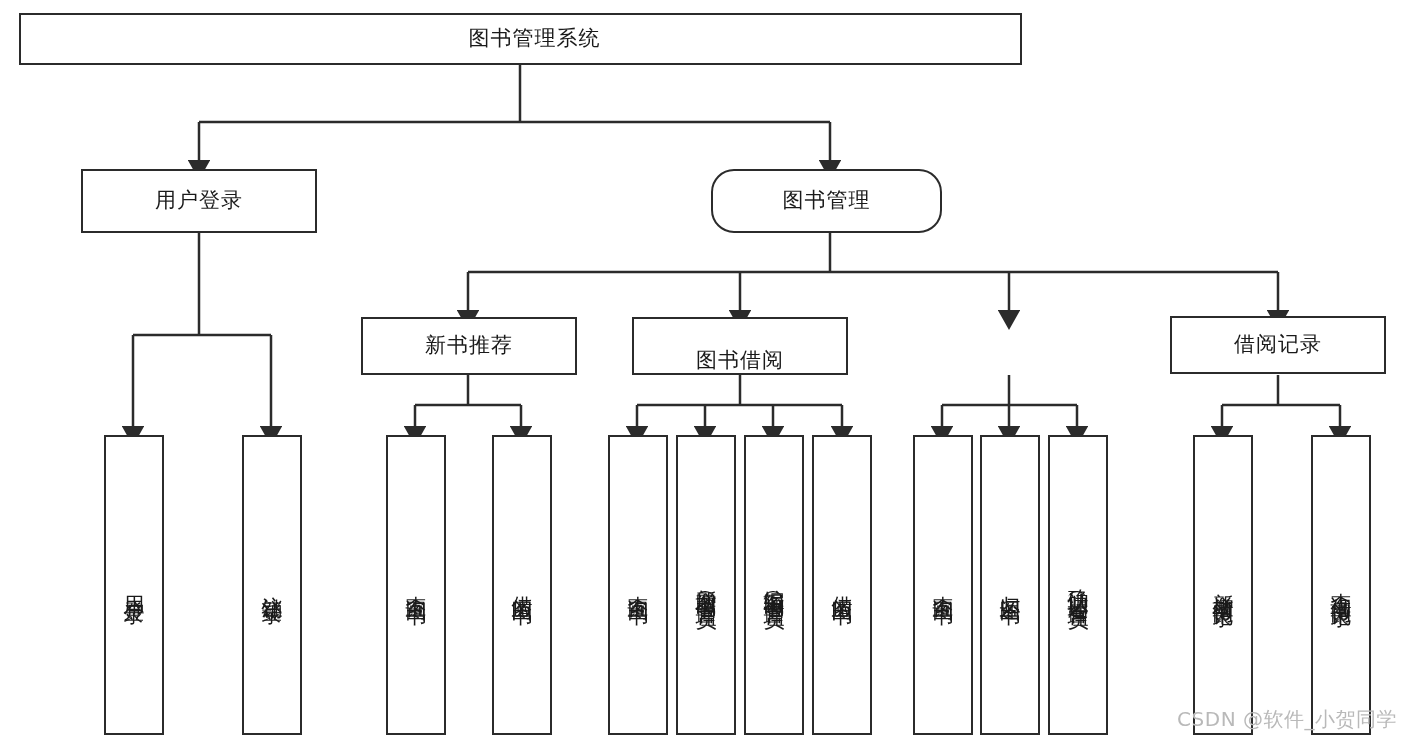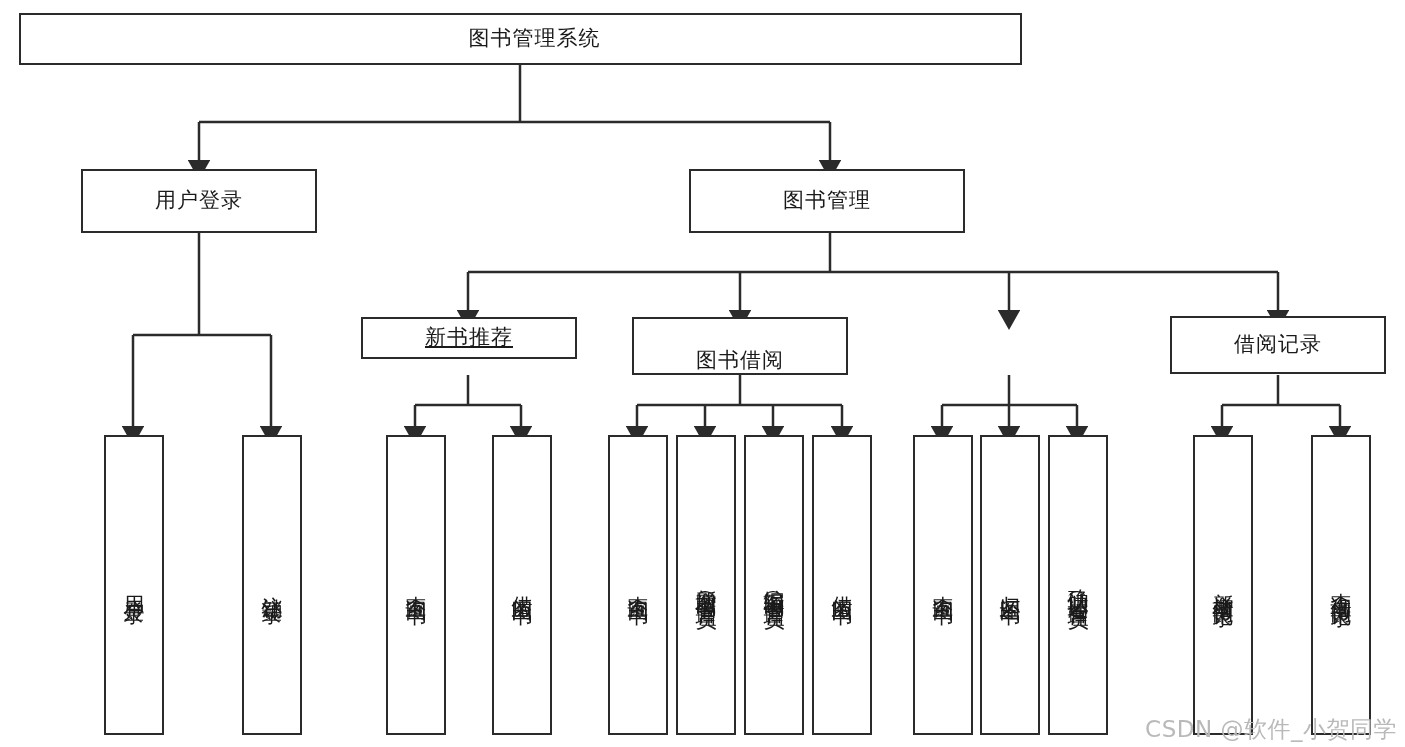--- a/index.html
+++ b/index.html
@@ -57,22 +57,22 @@
     white-space: pre-line;
     text-align: center;
   }
   .node.vert .node-label {
     writing-mode: vertical-rl;
     text-orientation: upright;
   }
   #watermark {
     position: absolute;
     right: 8px;
-    bottom: 2px;
-    font-size: 23px;
+    bottom: 14px;
+    font-size: 20px;
     color: #b9b9b9;
     letter-spacing: 0.5px;
     user-select: none;
     white-space: nowrap;
   }
 </style>
 </head>
 <body>
 
 <div id="canvas">
@@ -130,25 +130,25 @@
     </g>
   </svg>
 
   <div class="node horiz" style="left:19px; top:13px; width:1003px; height:52px;padding-left:28px;">
     <span class="node-label">图书管理系统</span>
   </div>
 
   <div class="node horiz" style="left:81px; top:169px; width:236px; height:64px;">
     <span class="node-label">用户登录</span>
   </div>
-  <div class="node horiz" style="left:689px; top:169px; width:276px; height:64px;">
+  <div class="node horiz" style="left:711px; top:169px; width:231px; height:64px;border-radius:23px;">
     <span class="node-label">图书管理</span>
   </div>
 
-  <div class="node horiz" style="left:361px; top:317px; width:216px; height:42px;text-decoration:underline;">
+  <div class="node horiz" style="left:361px; top:317px; width:216px; height:58px;">
     <span class="node-label">新书推荐</span>
   </div>
   <div class="node horiz" style="left:632px; top:317px; width:216px; height:58px;align-items:flex-end;">
     <span class="node-label">图书借阅</span>
   </div>
   <div class="node horiz" style="left:1170px; top:316px; width:216px; height:58px;">
     <span class="node-label">借阅记录</span>
   </div>
 
   <div class="node vert" style="left:104px; top:435px; width:60px; height:300px;">

